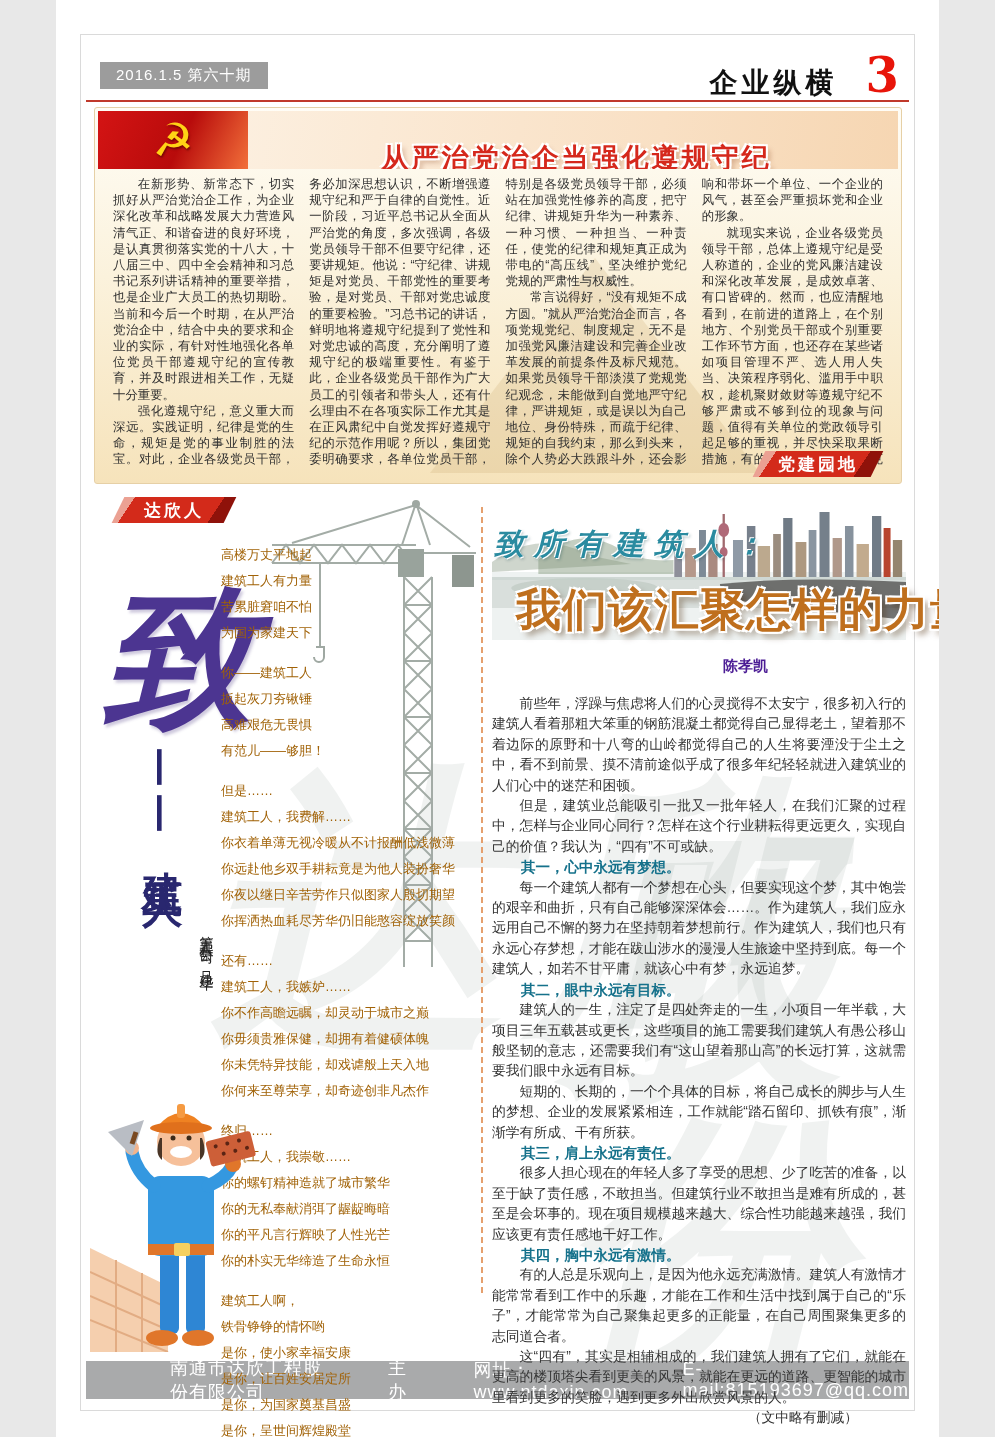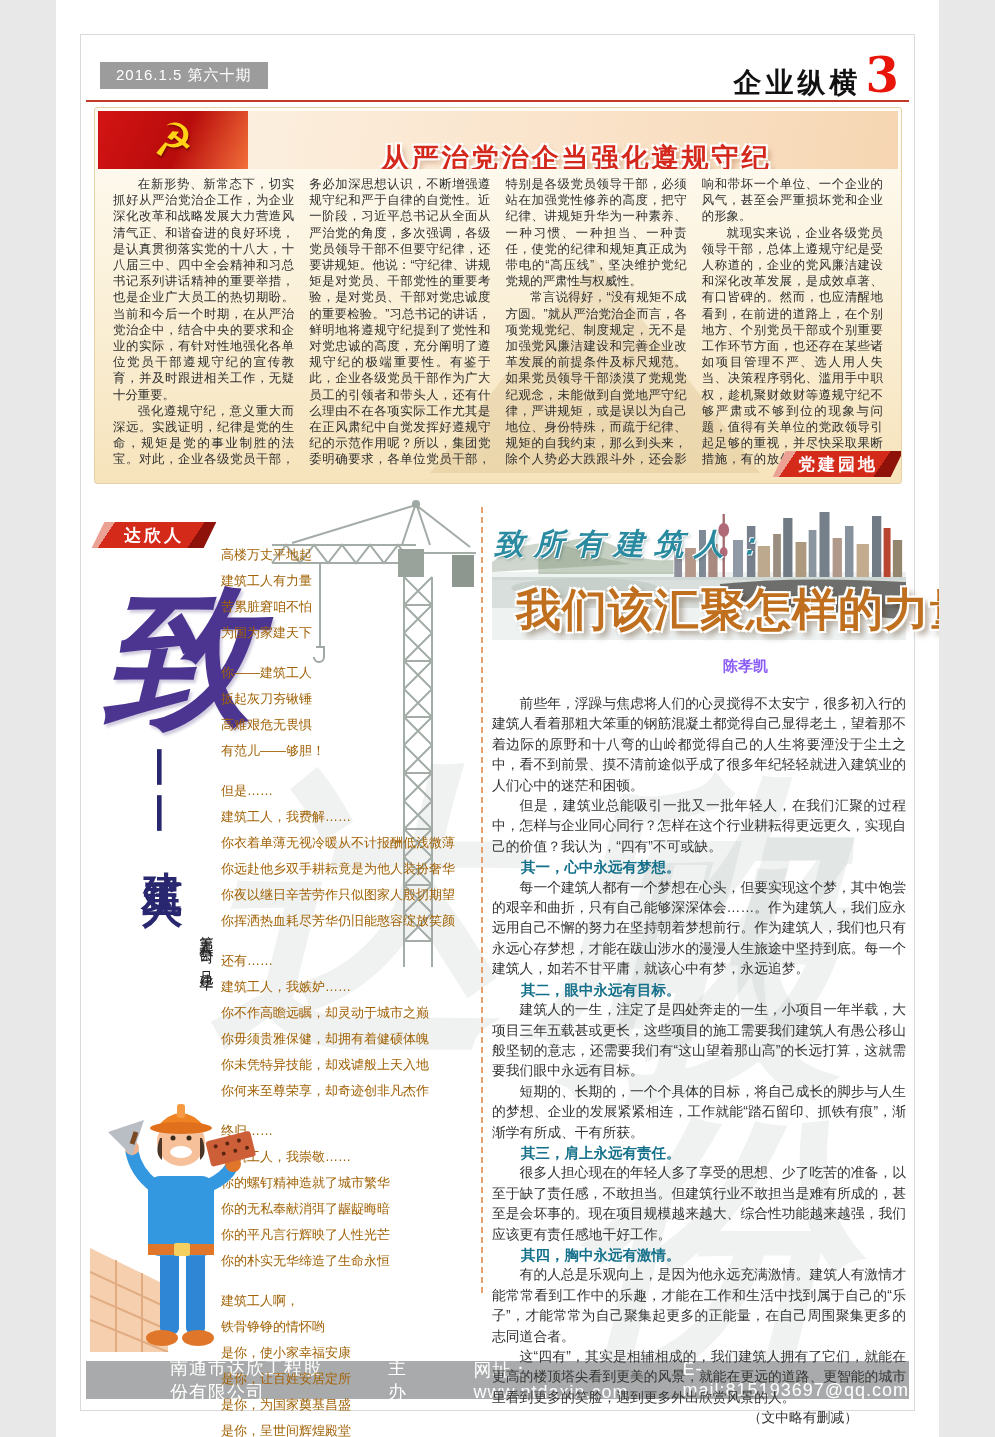--- a/index.html
+++ b/index.html
@@ -5,21 +5,21 @@
   html,body{margin:0;padding:0;background:#e8e8e8;}
   .page{position:relative;width:883px;height:1437px;margin:0 auto;background:#fff;overflow:hidden;
         font-family:"Liberation Sans",sans-serif;color:#2f2f2f;}
   .frame{position:absolute;left:24px;right:24px;top:34px;bottom:26px;border:1px solid #dadada;pointer-events:none;}
 
   
   .hdr{position:absolute;left:44px;right:40px;top:54px;height:44px;}
   .date-box{position:absolute;left:0;top:8px;background:#9c9c9c;color:#fff;font-size:15px;padding:4px 16px;letter-spacing:1px;}
   .masthead{position:absolute;left:50%;transform:translateX(-50%);top:-4px;color:#b51212;
             font-family:"DejaVu Serif",serif;font-style:italic;font-weight:bold;font-size:40px;letter-spacing:5px;}
-  .sect{position:absolute;right:0;top:0;display:flex;align-items:baseline;gap:4px;}
+  .sect{position:absolute;right:0;top:0;display:flex;align-items:baseline;gap:28px;}
   .sect-name{font-family:"DejaVu Serif",serif;font-weight:bold;font-size:28px;color:#111;letter-spacing:4px;}
   .page-num{color:#e8150a;font-size:48px;font-weight:bold;line-height:.9;font-family:"DejaVu Serif",serif;}
   .hdr-line{position:absolute;left:30px;right:30px;top:100px;height:2px;background:#c0392b;}
 
   
   .main-box{position:absolute;left:38px;right:37px;top:107px;height:375px;border:1px solid #e6d0a6;border-radius:3px;
             background:linear-gradient(180deg,#fffdf6 0%,#fbf2dc 45%,#f6e3bb 100%);overflow:hidden;}
   .banner{position:absolute;left:3px;right:3px;top:3px;height:58px;background:linear-gradient(100deg,#fdf4e8,#f9e0c4 70%,#f6d6b2);overflow:hidden;}
   .banner-red{position:absolute;left:0;top:0;bottom:0;width:150px;
               background:linear-gradient(115deg,#d41414 0%,#b80b0b 55%,#f2703a 100%);
@@ -35,22 +35,22 @@
   .cols p{margin:0;}
   .cols p.ind{text-indent:2em;}
   .art1-byline{display:block;margin-top:2px;}
 
   
   .badge{position:absolute;width:118px;height:26px;}
   .badge .skew{position:absolute;inset:0;transform:skewX(-26deg);
                background:linear-gradient(100deg,#eba193 0 9%,#d32a1a 9% 86%,#8f120a 86%);}
   .badge .lbl{position:absolute;inset:0;display:flex;align-items:center;justify-content:center;
               color:#fff;font-weight:bold;font-size:17px;letter-spacing:3px;}
-  .badge-dj{right:4px;bottom:6px;}
-  .badge-dx{left:4px;top:2px;width:112px;margin-top:25px;}
+  .badge-dj{right:24px;bottom:6px;}
+  .badge-dx{left:24px;top:2px;width:112px;}
 
   
   .bottom{position:absolute;left:38px;right:33px;top:495px;height:858px;}
   .wm{position:absolute;font-family:"DejaVu Serif",serif;font-style:italic;font-weight:bold;
       color:rgba(110,128,120,.10);z-index:0;line-height:1;pointer-events:none;}
   .wm1{left:110px;top:265px;font-size:300px;letter-spacing:30px;}
   .wm2{left:470px;top:330px;font-size:280px;letter-spacing:20px;}
 
   .left-col{position:absolute;left:0;top:0;width:384px;height:100%;}
   .crane{position:absolute;right:-8px;top:0;width:222px;height:500px;z-index:1;}
@@ -69,21 +69,21 @@
 
   .right-col{position:absolute;left:398px;right:0;top:5px;z-index:2;}
   .art-head{position:relative;height:180px;}
   .skyline{position:absolute;left:0;right:0;top:0;height:140px;width:100%;}
   .t1{position:absolute;left:2px;top:24px;font-family:"DejaVu Serif",serif;font-style:italic;font-weight:bold;
       font-size:30px;color:#2a8ba0;letter-spacing:10px;white-space:nowrap;
       text-shadow:1px 1px 0 #fff,-1px -1px 0 #fff,2px 2px 3px rgba(0,60,70,.3);}
   .t2{position:absolute;left:24px;right:0;top:80px;text-align:center;font-size:45px;font-weight:900;
       letter-spacing:1px;color:#bf6f1d;white-space:nowrap;
       text-shadow:-2px -2px 0 #fff,2px -2px 0 #fff,-2px 2px 0 #fff,2px 2px 0 #fff,5px 5px 6px rgba(70,35,0,.5);}
-  .art-author{position:absolute;right:138px;bottom:4px;font-size:15px;font-weight:bold;color:#8b5cf6;}
+  .art-author{position:absolute;right:138px;bottom:4px;font-size:15px;font-weight:bold;color:#4c1d95;}
 
   .art-body{margin-top:14px;font-size:13.8px;line-height:20.4px;color:#333;text-align:justify;}
   .art-body p{margin:0;text-indent:2em;}
   .sec-h{color:#15718b;font-weight:bold;font-size:14.5px;margin-top:15px;margin-bottom:2px;text-indent:2em;}
   .note{text-align:right;padding-right:48px;margin-top:10px;text-indent:0 !important;}
 
   
   .footer{position:absolute;left:30px;right:30px;top:1361px;height:38px;background:#a9aaab;color:#fff;
           display:flex;align-items:center;font-size:18px;letter-spacing:1px;}
   .f-company{margin-left:84px;} .f-host{margin-left:52px;} .f-site{margin-left:60px;} .f-email{margin-left:54px;}

